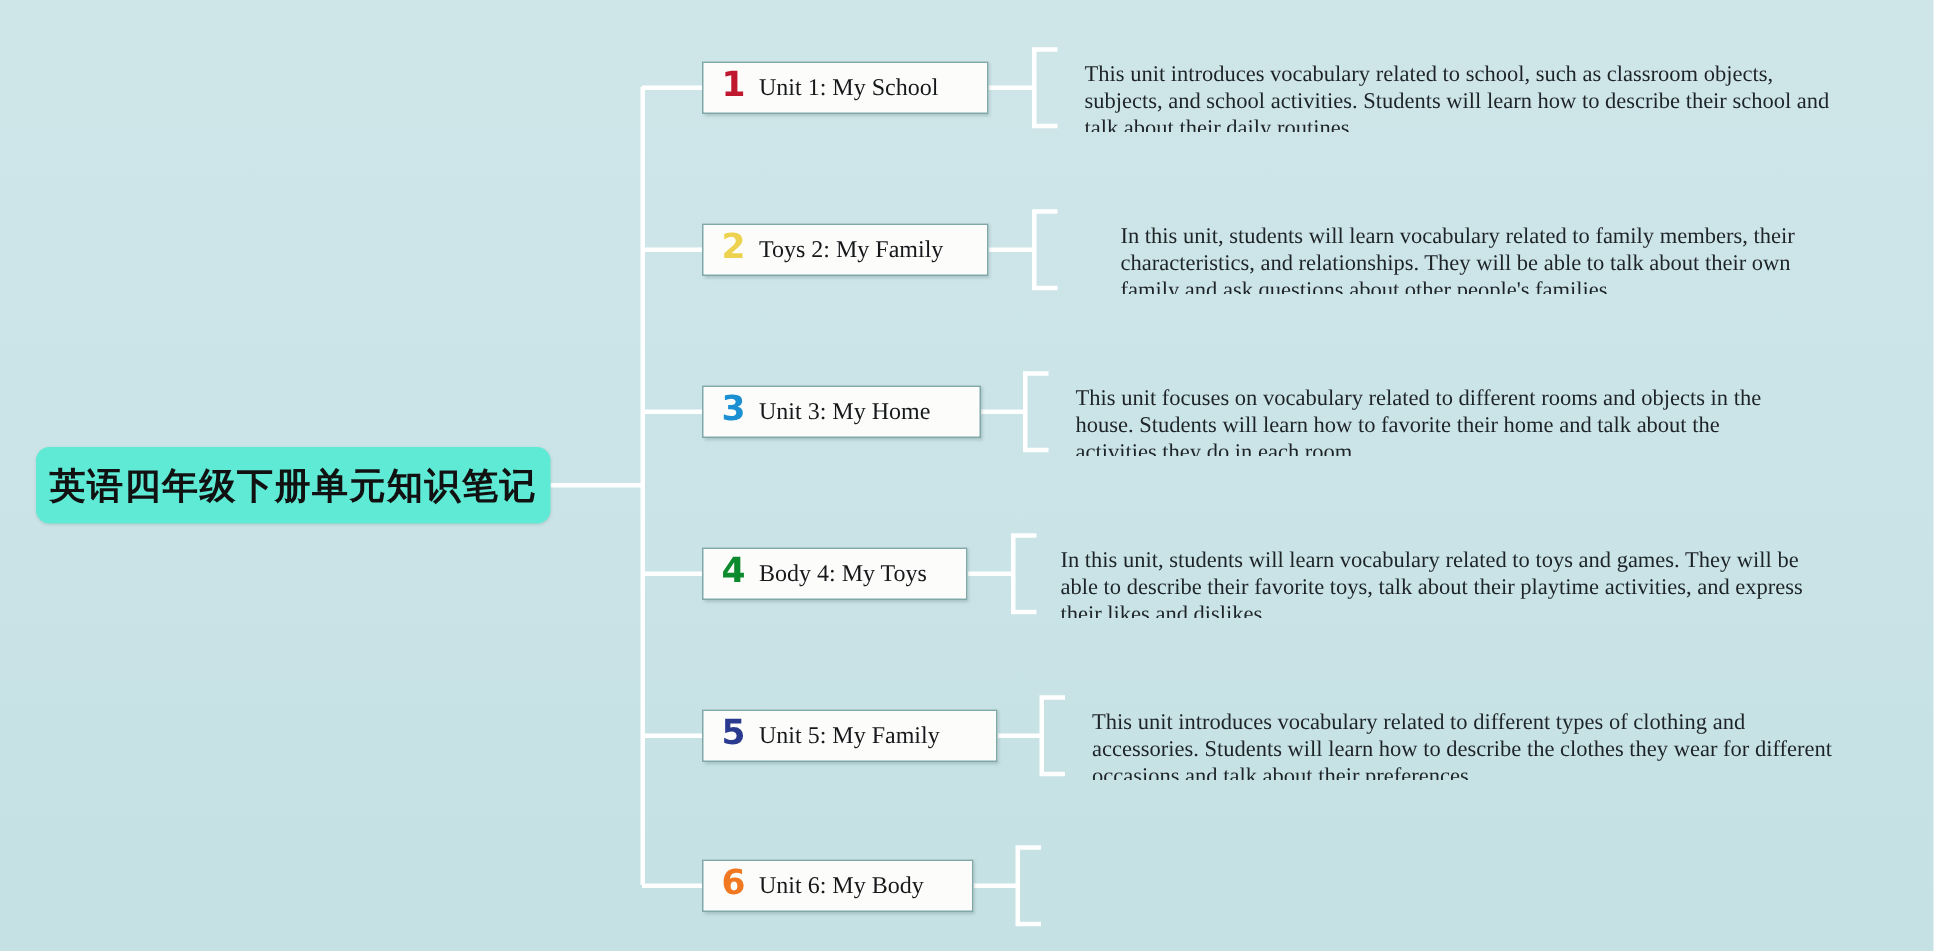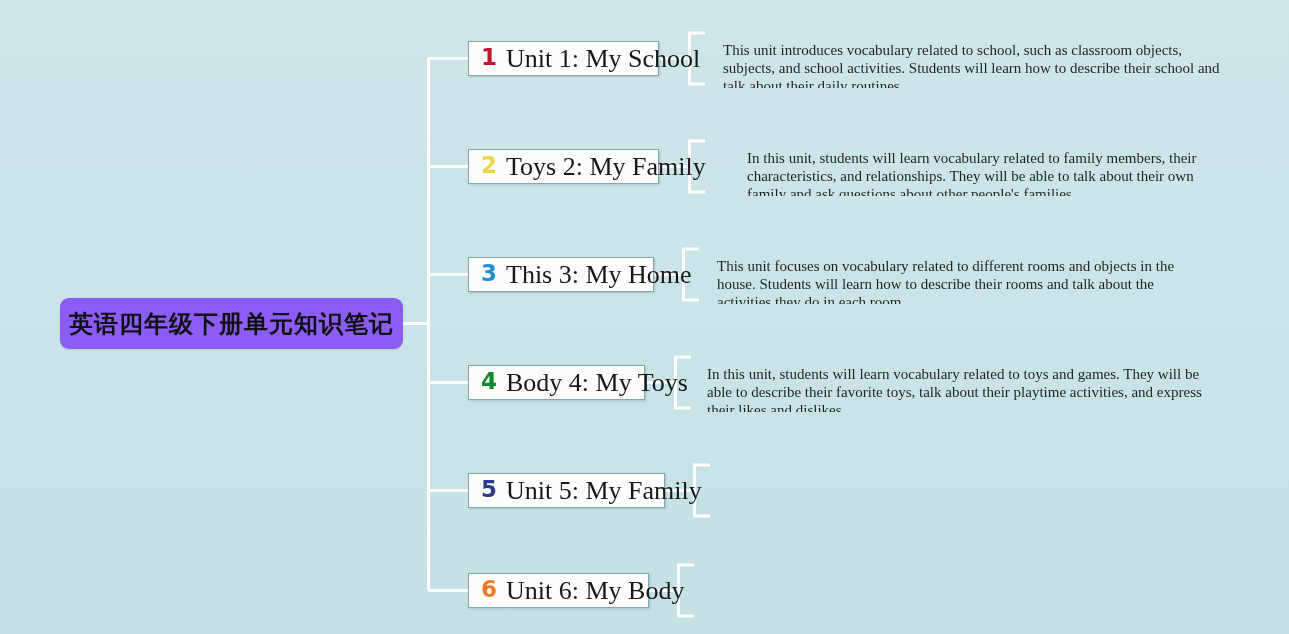--- a/index.html
+++ b/index.html
@@ -72,21 +72,21 @@
     font-family: "DejaVu Sans", "Liberation Sans", sans-serif;
     font-weight: bold;
     font-size: 23px;
     line-height: 1;
     margin-right: 9px;
     position: relative;
     top: -1px;
   }
   .unit-title {
     font-family: "Liberation Serif", "DejaVu Serif", serif;
-    font-size: 26px;
+    font-size: 16px;
     color: #16181a;
     line-height: 1;
   }
 
   
   .desc {
     position: absolute;
     font-family: "Liberation Serif", "DejaVu Serif", serif;
     font-size: 15px;
     line-height: 18px;
@@ -123,52 +123,53 @@
 
       <path d="M705 33 L689.5 33 L689.5 84 L705 84"></path>
       <path d="M705 141 L689.5 141 L689.5 192 L705 192"></path>
       <path d="M699 249 L683.5 249 L683.5 300 L699 300"></path>
       <path d="M691 357 L675.5 357 L675.5 408 L691 408"></path>
       <path d="M710 465 L694.5 465 L694.5 516 L710 516"></path>
       <path d="M694 565 L678.5 565 L678.5 616 L694 616"></path>
     </g>
   </svg>
 
-  <div class="root-node" style="background: #8b5cf6; margin-left: 36px;">
+  <div class="root-node" style="background: #5eead4;">
     <span class="root-label" style="color: rgb(17, 17, 17);">英语四年级下册单元知识笔记</span>
   </div>
 
   <div class="unit-node" style="left:468px; top:41px; width:191px;">
     <span class="unit-num" style="color: rgb(192, 24, 47);">1</span>
     <span class="unit-title">Unit 1: My School</span>
   </div>
   <div class="desc" style="left:723px; top:41px; width:503px; height:47px;">This unit introduces vocabulary related to school, such as classroom objects, subjects, and school activities. Students will learn how to describe their school and talk about their daily routines.</div>
 
   <div class="unit-node" style="left:468px; top:149px; width:191px;">
     <span class="unit-num" style="color: rgb(237, 210, 79);">2</span>
     <span class="unit-title">Toys 2: My Family</span>
   </div>
   <div class="desc" style="left:747px; top:149px; width:487px; height:47px;">In this unit, students will learn vocabulary related to family members, their characteristics, and relationships. They will be able to talk about their own family and ask questions about other people's families.</div>
 
   <div class="unit-node" style="left:468px; top:257px; width:186px;">
     <span class="unit-num" style="color: rgb(26, 143, 209);">3</span>
-    <span class="unit-title">This 3: My Home</span>
+    <span class="unit-title">Unit 3: My Home</span>
   </div>
-  <div class="desc" style="left:717px; top:257px; width:479px; height:47px;">This unit focuses on vocabulary related to different rooms and objects in the house. Students will learn how to describe their rooms and talk about the activities they do in each room.</div>
+  <div class="desc" style="left:717px; top:257px; width:479px; height:47px;">This unit focuses on vocabulary related to different rooms and objects in the house. Students will learn how to favorite their home and talk about the activities they do in each room.</div>
 
   <div class="unit-node" style="left:468px; top:365px; width:177px;">
     <span class="unit-num" style="color: rgb(14, 138, 46);">4</span>
     <span class="unit-title">Body 4: My Toys</span>
   </div>
   <div class="desc" style="left:707px; top:365px; width:497px; height:47px;">In this unit, students will learn vocabulary related to toys and games. They will be able to describe their favorite toys, talk about their playtime activities, and express their likes and dislikes.</div>
 
   <div class="unit-node" style="left:468px; top:473px; width:197px;">
     <span class="unit-num" style="color: rgb(42, 59, 143);">5</span>
     <span class="unit-title">Unit 5: My Family</span>
   </div>
+  <div class="desc" style="left:728px; top:473px; width:500px; height:47px;">This unit introduces vocabulary related to different types of clothing and accessories. Students will learn how to describe the clothes they wear for different occasions and talk about their preferences.</div>
 
   <div class="unit-node" style="left:468px; top:573px; width:181px;">
     <span class="unit-num" style="color: rgb(240, 120, 32);">6</span>
     <span class="unit-title">Unit 6: My Body</span>
   </div>
   <div class="desc" style="left:712px; top:573px; width:500px; height:47px;"></div>
 
 </div>
 
 </body></html>

